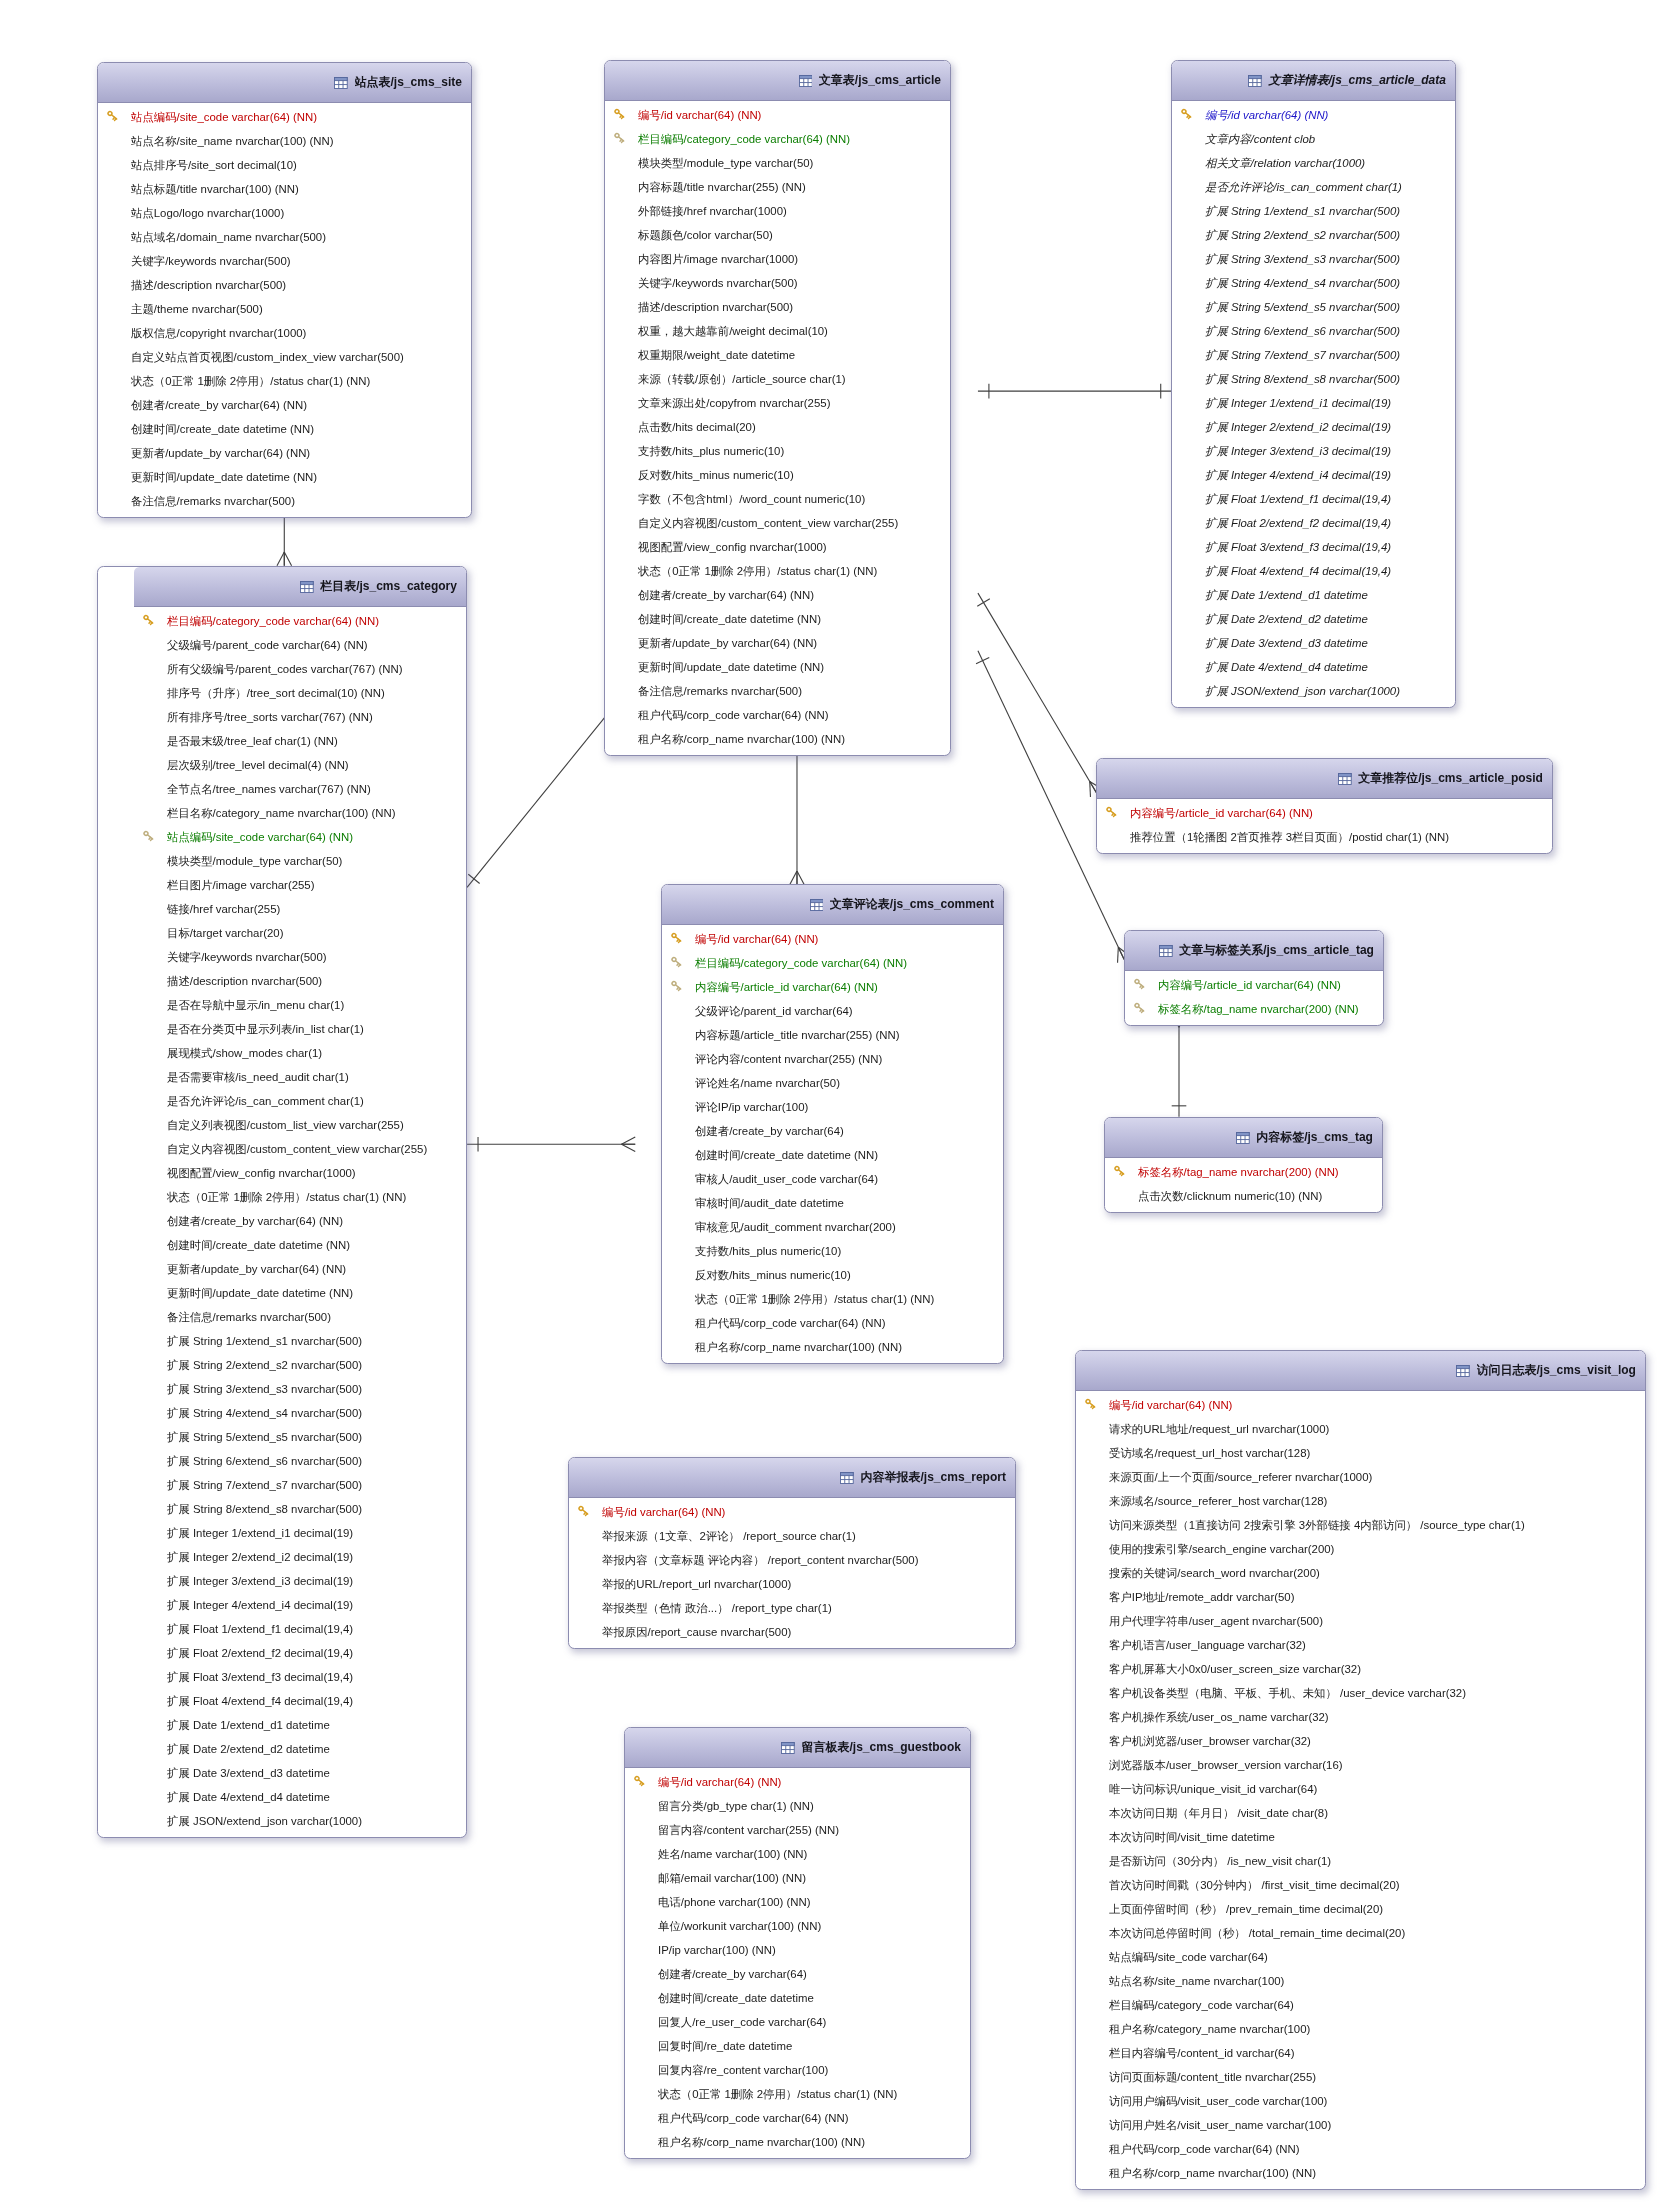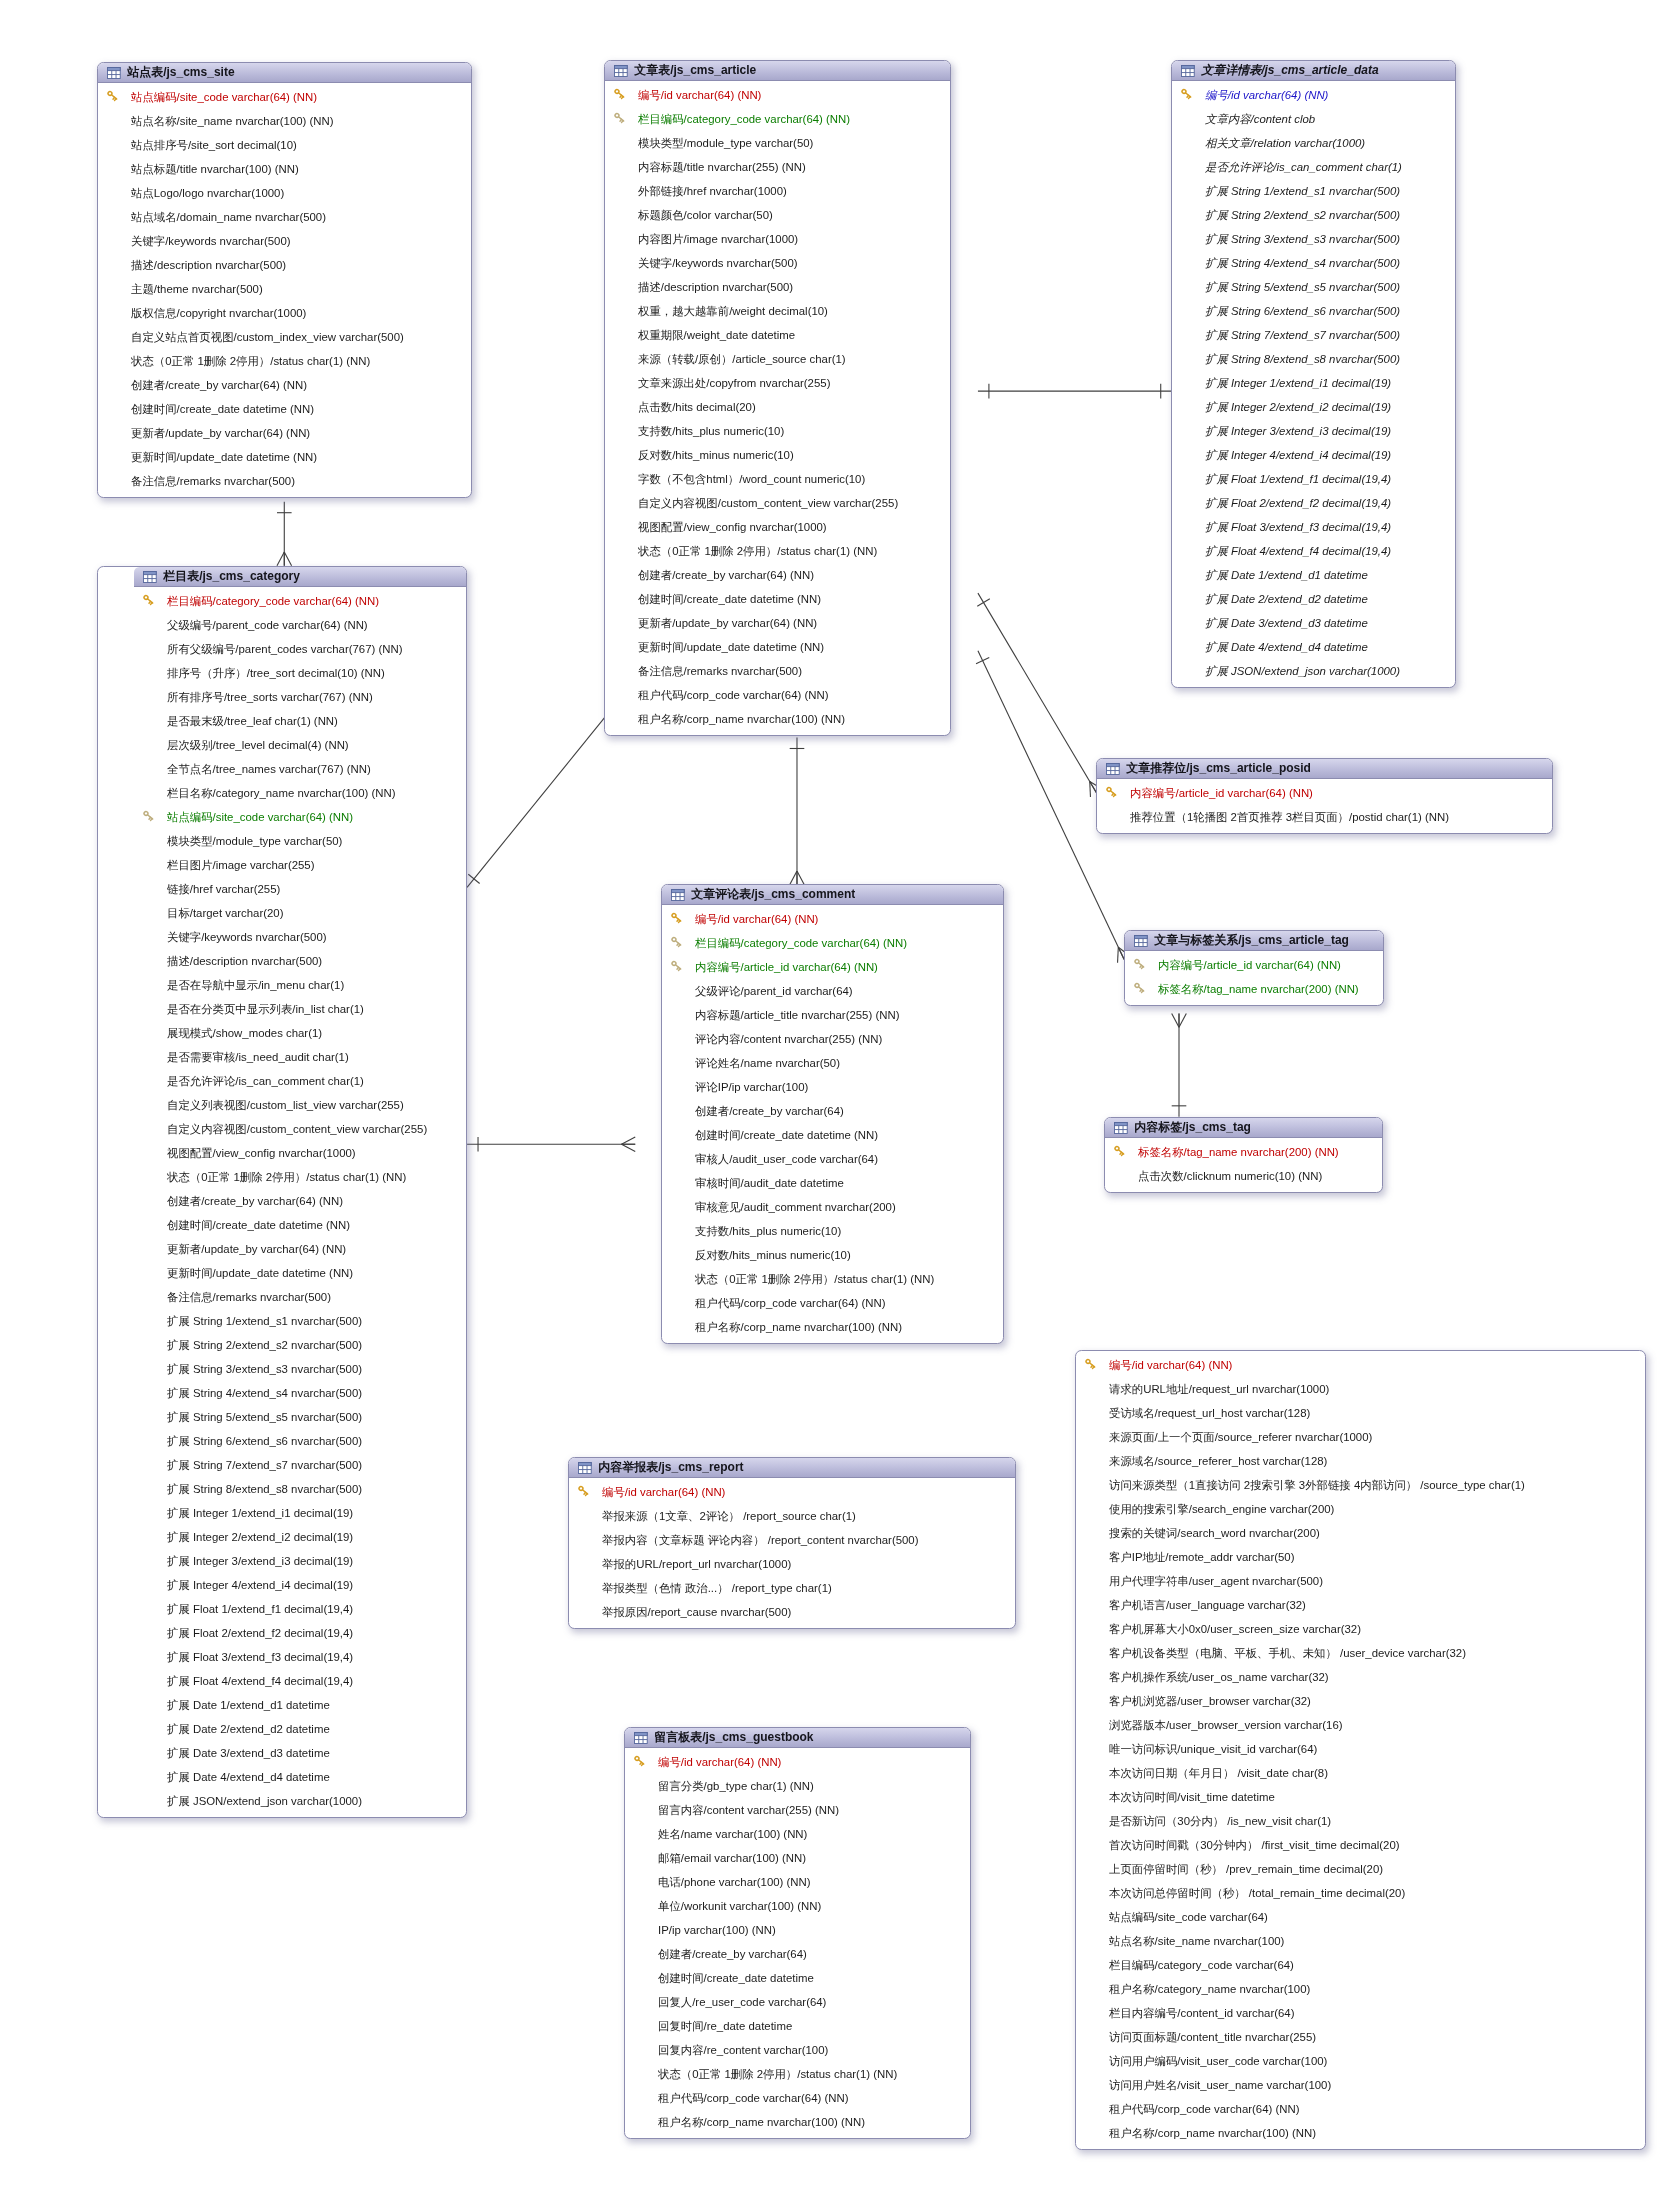--- a/index.html
+++ b/index.html
@@ -7,23 +7,23 @@
   body { font-family:"Liberation Sans","DejaVu Sans",sans-serif; }
   #canvas { position:relative; width:1668px; height:2208px; background:#ffffff; overflow:hidden; }
   #wires { position:absolute; left:0; top:0; width:1668px; height:2208px; }
   .wire { stroke:var(--line,#3f3f3f); stroke-width:1.2; fill:none; }
   .entity {
     position:absolute; background:#ffffff;
     border:0.9px solid #8c8cb0; border-radius:6.4px;
     box-shadow:2.7px 3.7px 7.3px rgba(95,95,140,.35);
   }
   .ehead {
-    height:20px; display:flex; align-items:center; gap:6.4px; padding:0 9.1px;
+    height:40px; display:flex; align-items:center; gap:6.4px; padding:0 9.1px;
     background:linear-gradient(180deg,#d6d6ec 0%,#bcbcdb 55%,#a8a8cc 100%);
-    border-bottom:0.9px solid #8c8cb0; border-radius:5.5px 5.5px 0 0;
+    border-bottom:0.9px solid #8c8cb0; border-radius:5.5px 5.5px 0 0;justify-content:flex-end;
   }
   .ehead .t { font-size:12px; font-weight:bold; color:#15151c; white-space:nowrap; overflow:hidden; }
   .ebody { padding:1.8px 0 4.6px; }
   .frow {
     position:relative; height:24px; line-height:24px; padding:0 7.3px 0 33px;
     font-size:11.4px; color:#1b1b1b; white-space:nowrap; overflow:hidden;
   }
   .frow.pk   { color:var(--pk,#c00000); }
   .frow.fk   { color:var(--fk,#0b7d00); }
   .frow.pkfk { color:var(--pkfk,#1a12c8); }
@@ -514,20 +514,30 @@
         <div class="frow"><span>创建时间/create_date datetime</span></div>
         <div class="frow"><span>回复人/re_user_code varchar(64)</span></div>
         <div class="frow"><span>回复时间/re_date datetime</span></div>
         <div class="frow"><span>回复内容/re_content varchar(100)</span></div>
         <div class="frow"><span>状态（0正常 1删除 2停用）/status char(1) (NN)</span></div>
         <div class="frow"><span>租户代码/corp_code varchar(64) (NN)</span></div>
         <div class="frow"><span>租户名称/corp_name nvarchar(100) (NN)</span></div>
       </div>
     </div>
     <div class="entity" style="left: 1075px; top: 1350px; width: 571px;">
+      <div class="ehead">
+        <svg class="ticon" width="13.7" height="12" viewBox="0 0 15 13">
+          <rect x="0.5" y="0.5" width="14" height="12" fill="#ffffff" stroke="#56679c"></rect>
+          <rect x="0.5" y="0.5" width="14" height="3.4" fill="#8194c6" stroke="#56679c"></rect>
+          <line x1="5.2" y1="3.9" x2="5.2" y2="12.5" stroke="#56679c"></line>
+          <line x1="9.9" y1="3.9" x2="9.9" y2="12.5" stroke="#56679c"></line>
+          <line x1="0.5" y1="8.2" x2="14.5" y2="8.2" stroke="#56679c"></line>
+        </svg>
+        <span class="t">访问日志表/js_cms_visit_log</span>
+      </div>
       <div class="ebody">
         <div class="frow pk"><span class="kico">
             <svg class="key kpk" width="13.7" height="13.7" viewBox="0 0 15 15">
               <g transform="rotate(40 7.5 7.5)" fill="none" stroke="currentColor" stroke-width="1.6" stroke-linecap="round">
                 <circle cx="3.4" cy="7.5" r="2.1"></circle>
                 <path d="M5.6 7.5 H13"></path>
                 <path d="M10 7.5 V10.2"></path>
                 <path d="M12.2 7.5 V10.2"></path>
               </g>
             </svg>

